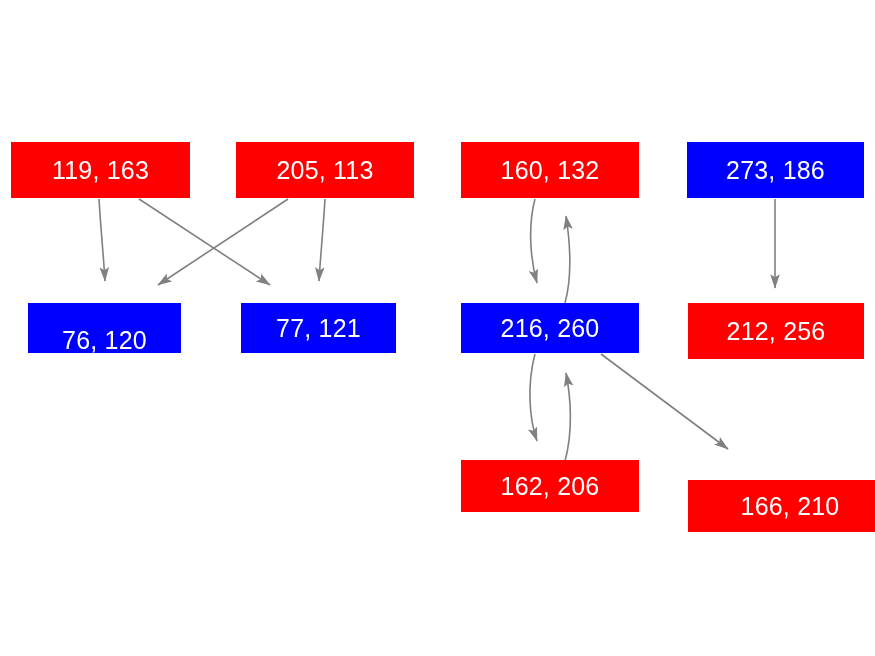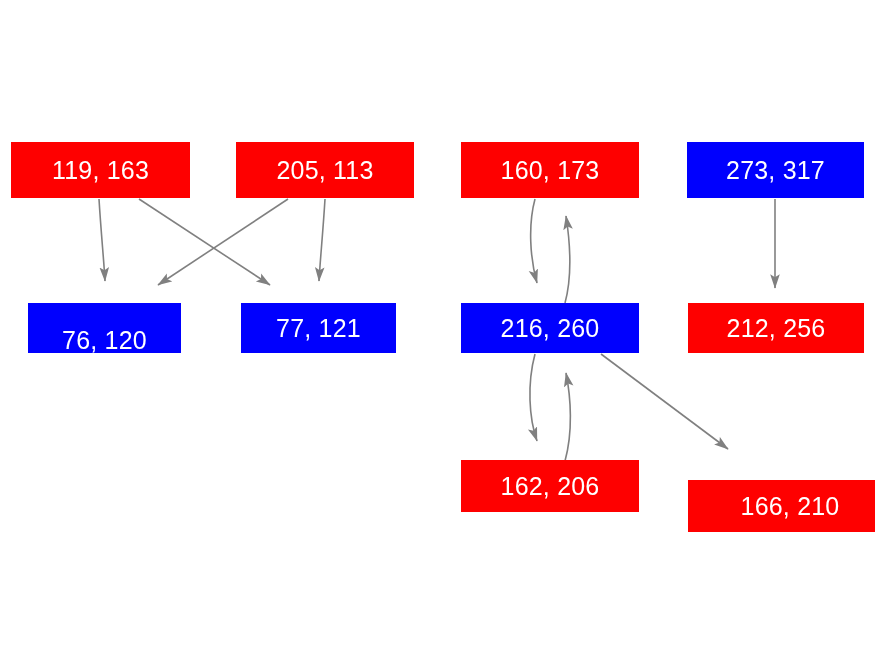--- a/index.html
+++ b/index.html
@@ -78,40 +78,40 @@
 
   <div class="node red" style="left:11px; top:142px; width:179px; height:56px;">
     <span class="node-label">119, 163</span>
   </div>
 
   <div class="node red" style="left:236px; top:142px; width:178px; height:56px;">
     <span class="node-label">205, 113</span>
   </div>
 
   <div class="node red" style="left:461px; top:142px; width:178px; height:56px;">
-    <span class="node-label">160, 173</span>
+    <span class="node-label">160, 132</span>
   </div>
 
   <div class="node blue" style="left:687px; top:142px; width:177px; height:56px;">
-    <span class="node-label">273, 317</span>
+    <span class="node-label">273, 186</span>
   </div>
 
   <div class="node blue" style="left:28px; top:303px; width:153px; height:50px;align-items:flex-end;">
     <span class="node-label">76, 120</span>
   </div>
 
   <div class="node blue" style="left:241px; top:303px; width:155px; height:50px;">
     <span class="node-label">77, 121</span>
   </div>
 
   <div class="node blue" style="left:461px; top:303px; width:178px; height:50px;">
     <span class="node-label">216, 260</span>
   </div>
 
-  <div class="node red" style="left:688px; top:303px; width:176px; height:50px;">
+  <div class="node red" style="left:688px; top:303px; width:176px; height:56px;">
     <span class="node-label">212, 256</span>
   </div>
 
   <div class="node red" style="left:461px; top:460px; width:178px; height:52px;">
     <span class="node-label">162, 206</span>
   </div>
 
   <div class="node red" style="left:688px; top:480px; width:204px; height:52px;">
     <span class="node-label">166, 210</span>
   </div>

